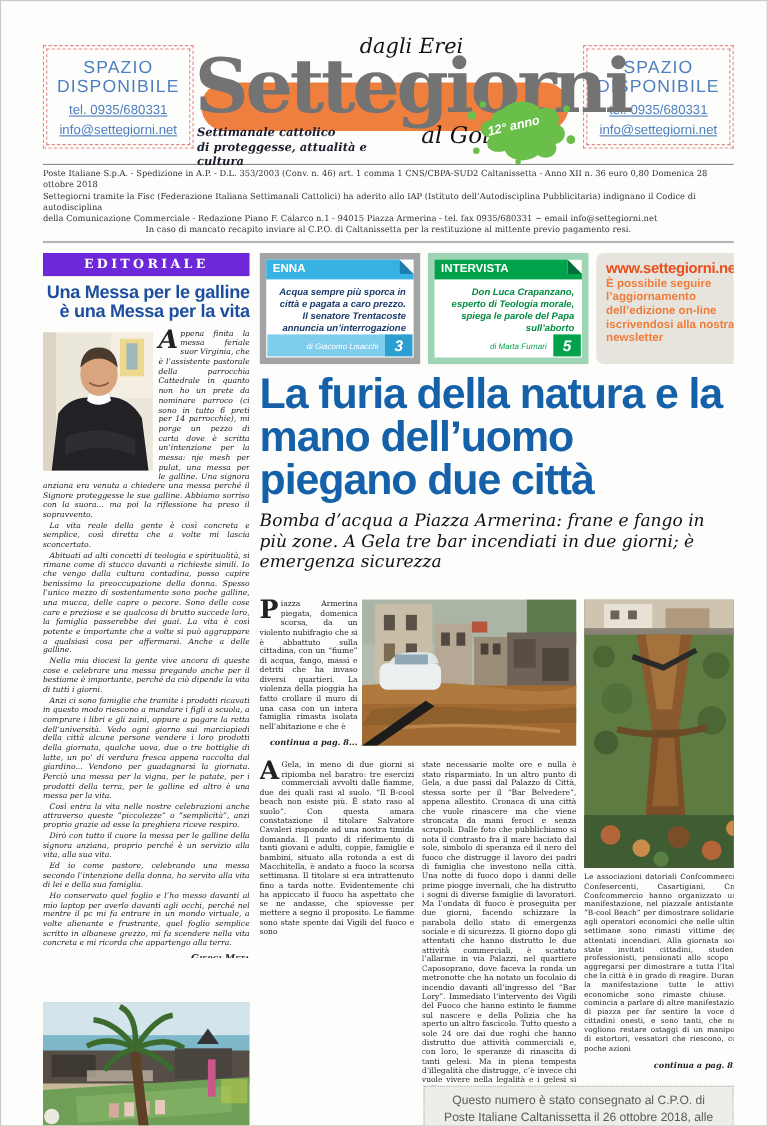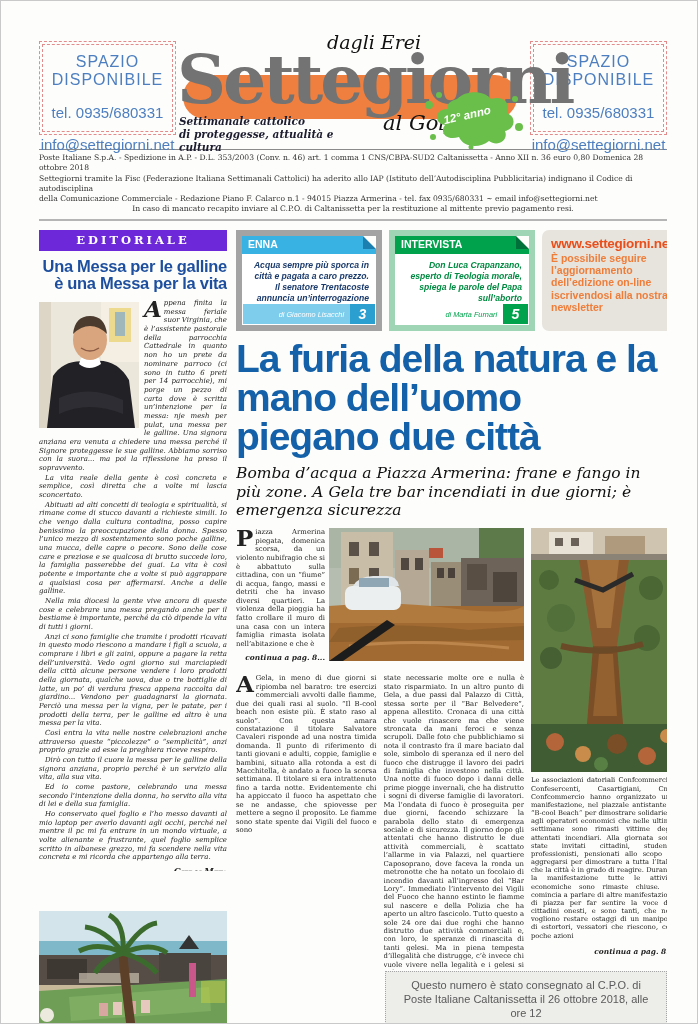--- a/index.html
+++ b/index.html
@@ -12,21 +12,21 @@
   }
   
   .top-row { display:flex; justify-content:space-between; height:112px; }
   .ad-box {
     width:137px; height:94px; margin-top:6px;
     border:1px dashed #e38a8a; outline:1px dashed #e38a8a; outline-offset:-4px;
     text-align:center; color:#4d7fc0; font-family:"Liberation Sans", sans-serif;
     padding-top:11px;
   }
   .ad-box .big { font-size:16px; letter-spacing:1px; line-height:1.15; }
-  .ad-box .small { font-size:15px; margin-top:13px; line-height:1.3; }
+  .ad-box .small { font-size:12px; margin-top:3px; line-height:1.3;text-decoration:underline; }
   .masthead { position:relative; width:352px; height:112px; }
   .mh-pill { position:absolute; left:6px; top:40px; width:334px; height:44px;
     border-radius:22px; background:#ee7f3e; }
   .mh-title { position:absolute; left:0px; top:4px; font-family:"DejaVu Serif", serif;
     font-weight:bold; font-size:68px; letter-spacing:-3px; color:#737373; }
   .mh-top-tag { position:absolute; left:150px; top:-4px; font-style:italic; font-size:19px; color:#111; }
   .mh-bottom-tag { position:absolute; left:206px; top:76px; font-style:italic; font-size:21px; color:#111; }
   .mh-sub { position:absolute; left:2px; top:80px; width:190px; font-style:italic; font-weight:bold;
     font-size:10.5px; line-height:1.25; color:#1c1c30; }
   .mh-splat { position:absolute; left:242px; top:52px; width:104px; height:62px; }
@@ -80,21 +80,21 @@
     text-align:center; padding-top:2px; }
   .tbox.blue .tbox-page { background:#2a9fd0; }
   .tbox.green .tbox-page { background:#00a24c; }
   .webbox { flex:1; background:#e7e4dd; border-radius:7px; padding:6px 9px;
     font-family:"Liberation Sans", sans-serif; font-weight:bold; }
   .webbox .url { color:#e94e1b; font-size:13.5px; letter-spacing:-0.3px; }
   .webbox .txt { color:#ef7d3a; font-size:10.5px; line-height:1.18; margin-top:1px; }
   
   .headline { font-family:"Liberation Sans", sans-serif; font-weight:bold; color:#1561a9;
     font-size:39px; line-height:1.01; letter-spacing:-1px; margin:8px 0 7px; }
-  .subhead { font-style:italic; font-size:15.5px; line-height:1.22; color:#101010; margin-bottom:8px; }
+  .subhead { font-style:italic; font-size:15.5px; line-height:1.22; color:#101010; margin-bottom:25px; }
   .article { display:flex; gap:7px; flex:none; }
   .art-left { width:288px; flex:none; }
   .art-row1 { display:flex; gap:4px; }
   .col1 { width:89px; flex:none; font-size:6.9px; line-height:1.24; text-align:justify; }
   .flood-photo { width:195px; height:133px; flex:none; }
   .continua { font-weight:bold; font-style:italic; font-size:7.4px; text-align:right; margin-top:5px; }
   .art-row2 { display:flex; gap:7px; margin-top:12px; height:296px; overflow:hidden; }
   .col2, .col3 { flex:1; font-size:6.9px; line-height:1.22; text-align:justify; overflow:hidden; }
   .art-right { width:143px; flex:none; }
   .landslide-photo { width:143px; height:244px; }

